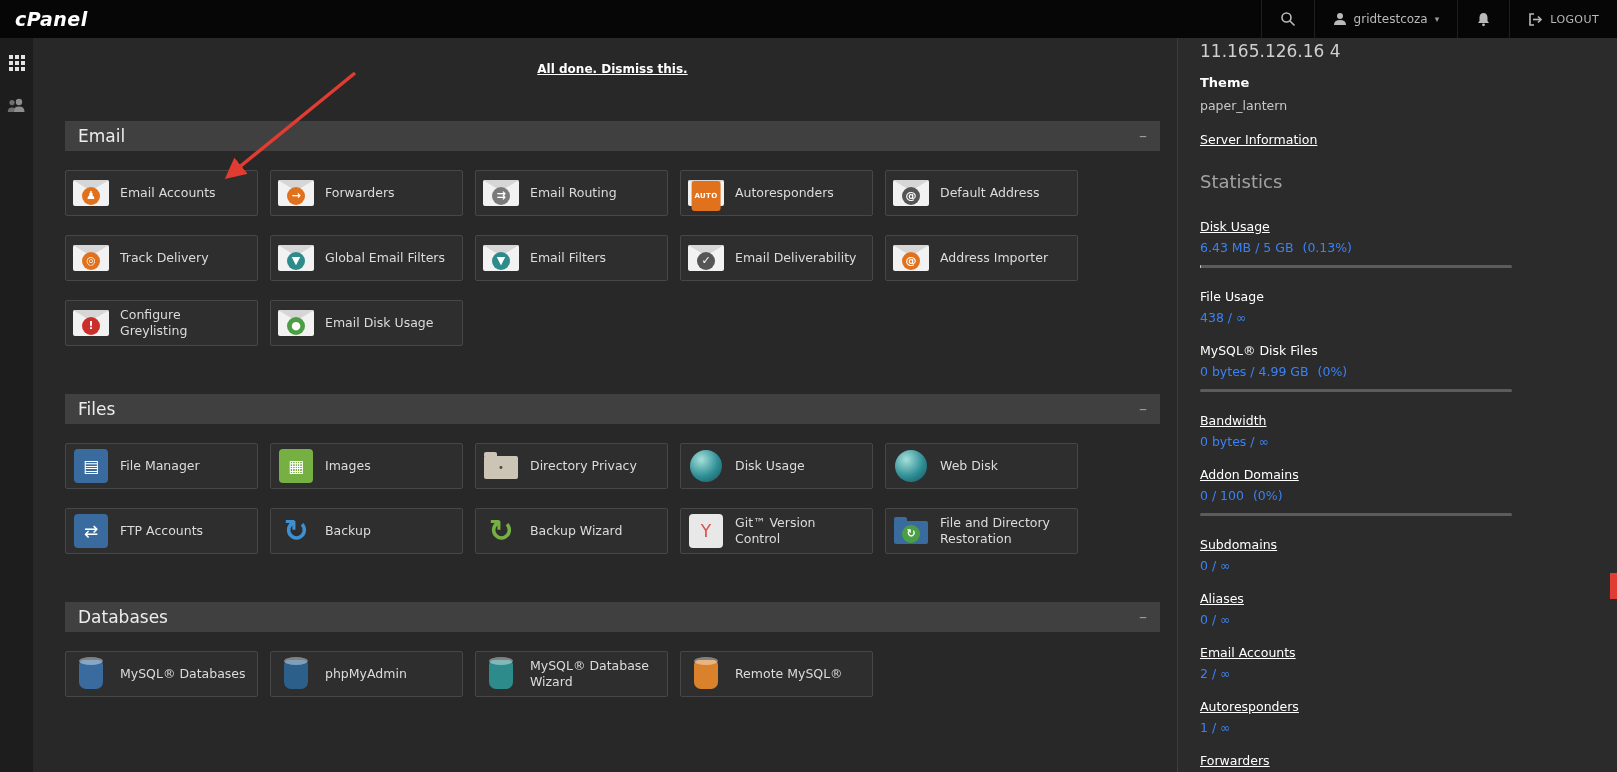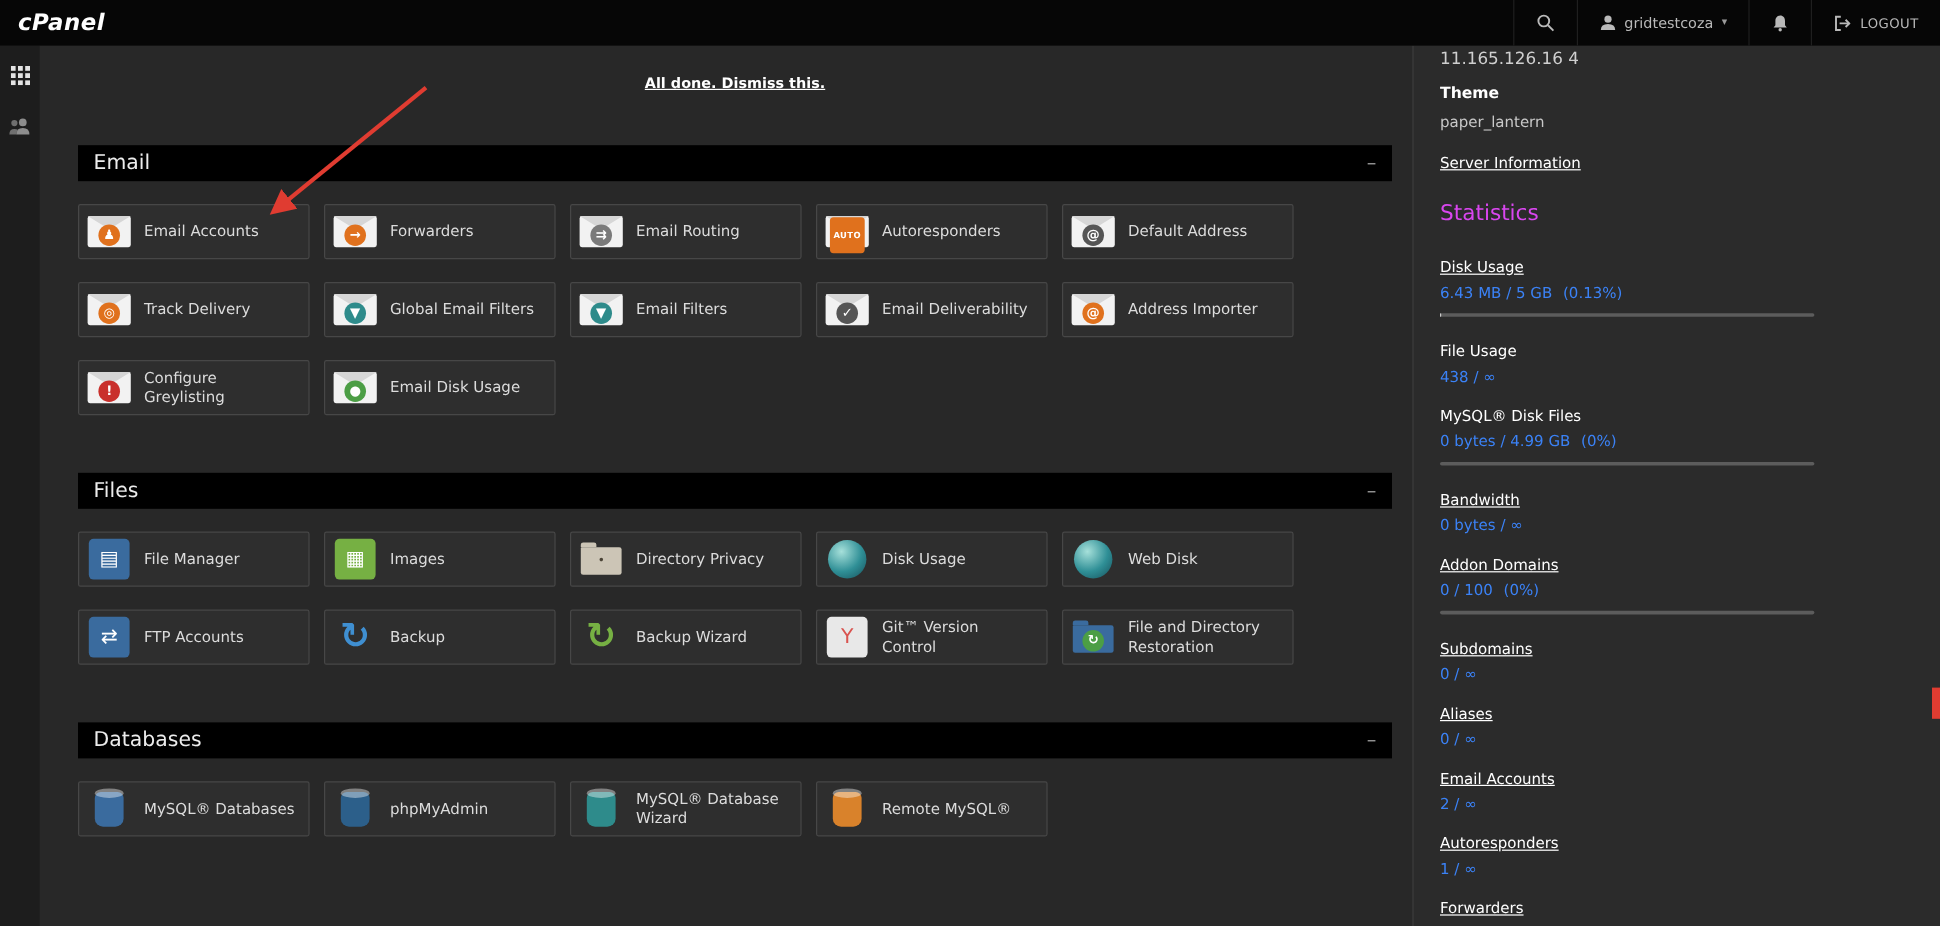--- a/index.html
+++ b/index.html
@@ -18,21 +18,21 @@
   
   .leftnav { position:absolute; left:0; top:38px; width:33px; height:734px; background:#1d1d1d; display:flex; flex-direction:column; align-items:center; padding-top:12px; gap:16px; z-index:10; }
   .nav-btn { width:26px; height:26px; display:flex; align-items:center; justify-content:center; cursor:pointer; }
 
   
   .content { position:absolute; left:33px; top:38px; width:1144px; height:734px; overflow:hidden; padding:0 17px 0 32px; }
   .notice { text-align:center; padding:20px 0 44px; }
   .notice a { color:#fff; font-size:12px; font-weight:bold; text-decoration:underline; cursor:pointer; }
 
   .section { margin-bottom:48px; }
-  .section-header { height:30px; background:#000000; display:flex; align-items:center; justify-content:space-between; padding:0 13px; margin-bottom:19px; }
+  .section-header { height:30px; background:#404040; display:flex; align-items:center; justify-content:space-between; padding:0 13px; margin-bottom:19px; }
   .section-title { font-size:17px; font-weight:normal; color:#ececec; }
   .collapse-icon { color:#9a9a9a; font-size:16px; cursor:pointer; line-height:1; }
   .cards { display:flex; flex-wrap:wrap; column-gap:12px; row-gap:19px; }
   .card { width:193px; height:46px; background:#2e2e2e; border:1px solid #474747; border-radius:2px; display:flex; align-items:center; gap:9px; padding:0 8px 0 5px; cursor:pointer; }
   .card-label { font-size:12.5px; color:#dcdcdc; line-height:1.25; }
 
   
   .icon { width:40px; height:40px; position:relative; flex:none; }
   .base { position:absolute; display:flex; align-items:center; justify-content:center; }
   .base.envelope { left:2px; top:7px; width:36px; height:26px; background:#f2f2f2; border-radius:2px; }
@@ -42,25 +42,25 @@
   .base.folder::before { content:""; position:absolute; top:-4px; left:0; width:13px; height:4px; background:inherit; border-radius:2px 2px 0 0; }
   .base.sphere { left:4px; top:4px; width:32px; height:32px; border-radius:50%; background:radial-gradient(circle at 35% 30%, #a6e0da 0%, #2f8f96 55%, #174f5a 100%); }
   .base.cylinder { left:8px; top:6px; width:24px; height:29px; border-radius:5px 5px 7px 7px; }
   .base.cylinder::before { content:""; position:absolute; top:-3px; left:0; width:100%; height:8px; border-radius:50%; background:rgba(255,255,255,.4); }
   .base.ring { left:3px; top:3px; width:34px; height:34px; font-weight:bold; font-size:30px; line-height:1; }
   .badge { position:absolute; left:50%; top:57%; transform:translate(-50%,-50%); min-width:18px; height:18px; padding:0 3px; border-radius:50%; display:flex; align-items:center; justify-content:center; color:#fff; font-size:11px; font-weight:bold; }
   .badge.pill { border-radius:3px; font-size:7px; height:30px; min-width:24px; letter-spacing:.3px; }
 
   
   .rightbar { position:absolute; right:0; top:38px; width:440px; height:734px; background:#2b2b2b; border-left:1px solid #3d3d3d; padding:3px 24px 0 22px; overflow:hidden; }
-  .rb-ip { color:#cfcfcf; font-size:14px; margin-bottom:14px; }
+  .rb-ip { color:#cfcfcf; font-size:17px; margin-bottom:14px; }
   .rb-theme-label { color:#fff; font-size:13px; font-weight:bold; margin-bottom:8px; }
   .rb-theme-value { color:#c8c8c8; font-size:12.5px; margin-bottom:16px; }
   .rb-link { color:#fff; font-size:12.5px; text-decoration:underline; cursor:pointer; display:inline-block; margin-bottom:24px; }
-  .rb-stats-title { color:#d946ef; font-size:18px; font-weight:normal; margin-bottom:24px; }
+  .rb-stats-title { color:#a3a3a3; font-size:18px; font-weight:normal; margin-bottom:24px; }
   .stat { margin-bottom:15px; }
   .stat-label { color:#fff; font-size:12.5px; display:inline-block; }
   .stat-label.link { text-decoration:underline; cursor:pointer; }
   .stat-value { color:#3b82f6; font-size:12.5px; margin-top:5px; }
   .stat-pct { margin-left:9px; }
   .stat-bar { width:312px; height:3px; background:#5c5c5c; border-radius:2px; margin-top:10px; }
   .stat-bar-fill { height:3px; background:#c9c9c9; border-radius:2px; }
 
   
   .arrow-overlay { position:absolute; left:180px; top:55px; z-index:15; pointer-events:none; }

